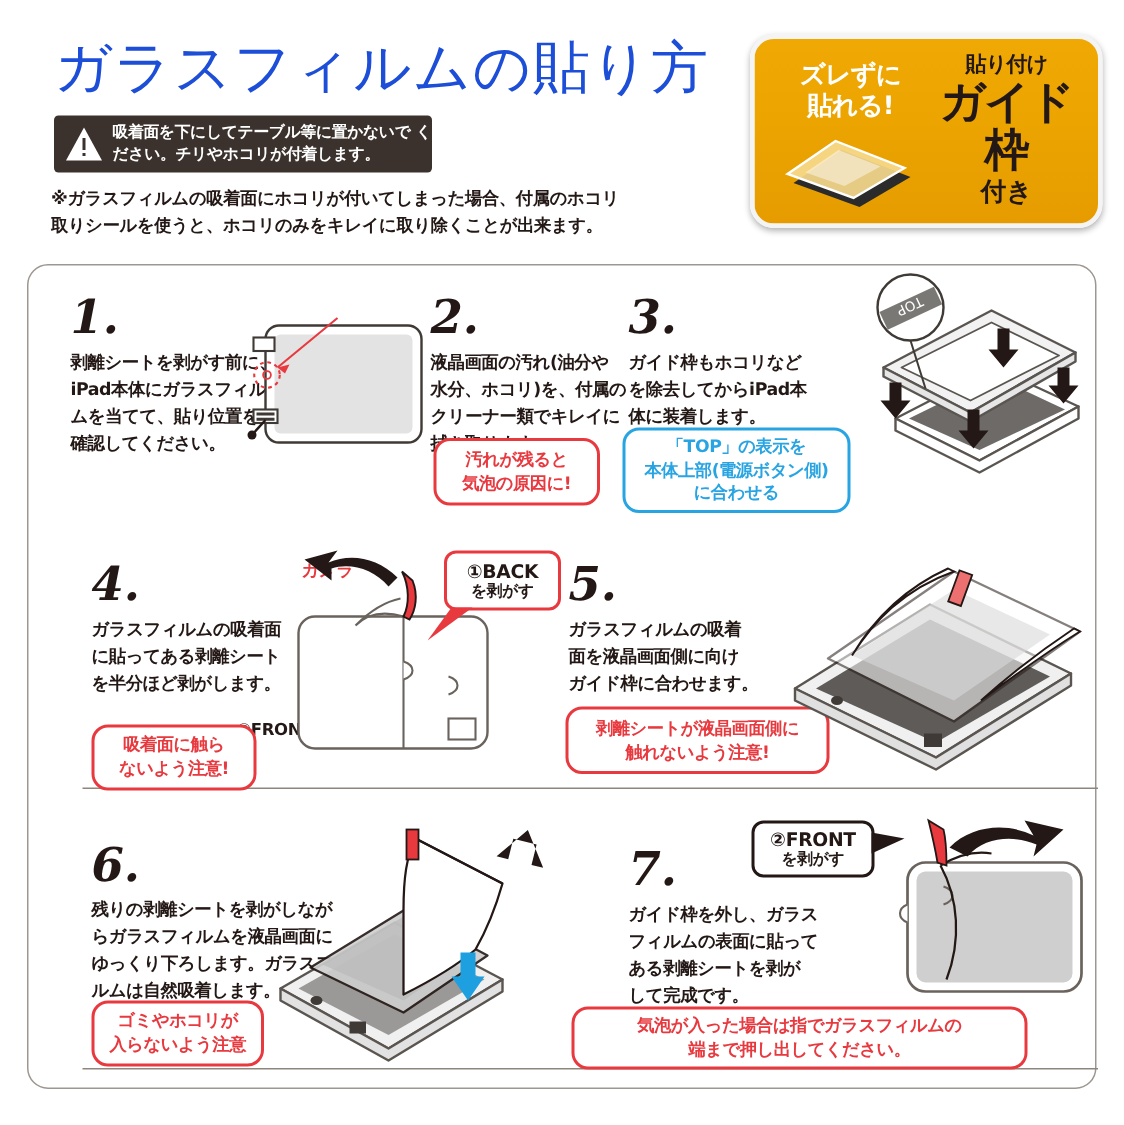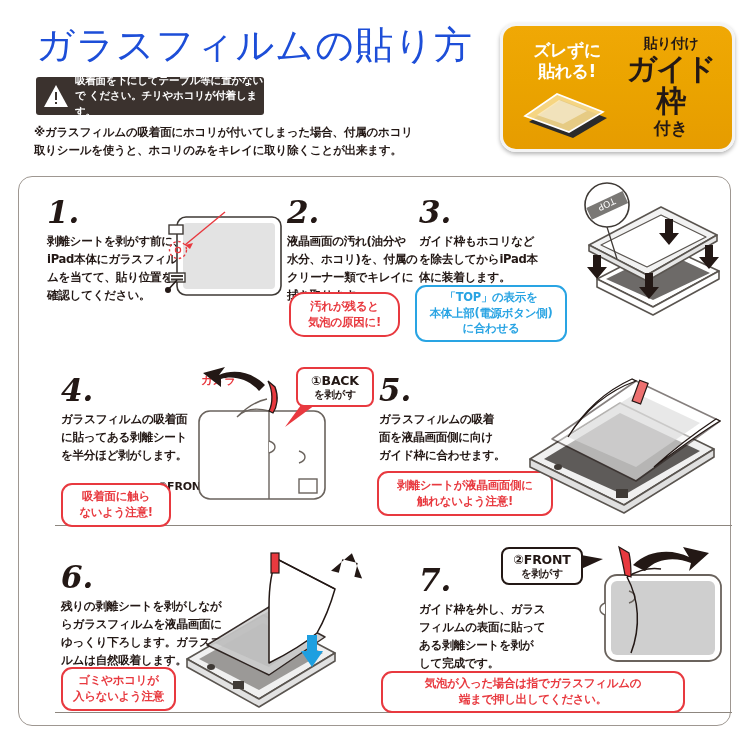--- a/index.html
+++ b/index.html
@@ -15,21 +15,21 @@
 
   
   .title{
     position:absolute;left:36px;top:20px;
     font-family:"DejaVu Serif","Liberation Serif",serif;
     font-size:38px;letter-spacing:1px;font-weight:400;color:#1d4ed8;
     white-space:nowrap;
   }
   .warn-box{
     position:absolute;left:36px;top:77px;
-    width:228px;height:38px;
+    width:252px;height:38px;
     background:#3b322e;border-radius:3px;
     display:flex;align-items:center;
   }
   .warn-tri{
     width:26px;height:26px;margin-left:7px;margin-right:6px;
     flex:0 0 auto;position:relative;
   }
   .warn-tri svg{display:block;}
   .warn-text{
     color:#ffffff;font-size:10.5px;line-height:1.45;
@@ -200,21 +200,21 @@
     <div class="lbl-red" style="left:182px;top:196px;">カメラ</div>
     <div class="lbl-small" style="left:139px;top:303px;">②FRONT</div>
 
     <div class="step" style="left:268px;top:20px;width:150px;">
       <div class="num">2.</div>
       <div class="body">液晶画面の汚れ(油分や
 水分、ホコリ)を、付属の
 クリーナー類でキレイに
 拭き取ります。</div>
     </div>
-    <div class="callout" style="left:270px;top:115px;width:111px;height:45px;border-radius:15px;">汚れが残ると
+    <div class="callout" style="left:270px;top:115px;width:111px;height:45px;">汚れが残ると
 気泡の原因に!</div>
 
     <div class="step" style="left:400px;top:20px;width:140px;">
       <div class="num">3.</div>
       <div class="body">ガイド枠もホコリなど
 を除去してからiPad本
 体に装着します。</div>
     </div>
     <div class="callout blue" style="left:396px;top:108px;width:152px;height:57px;">「TOP」の表示を
 本体上部(電源ボタン側)

